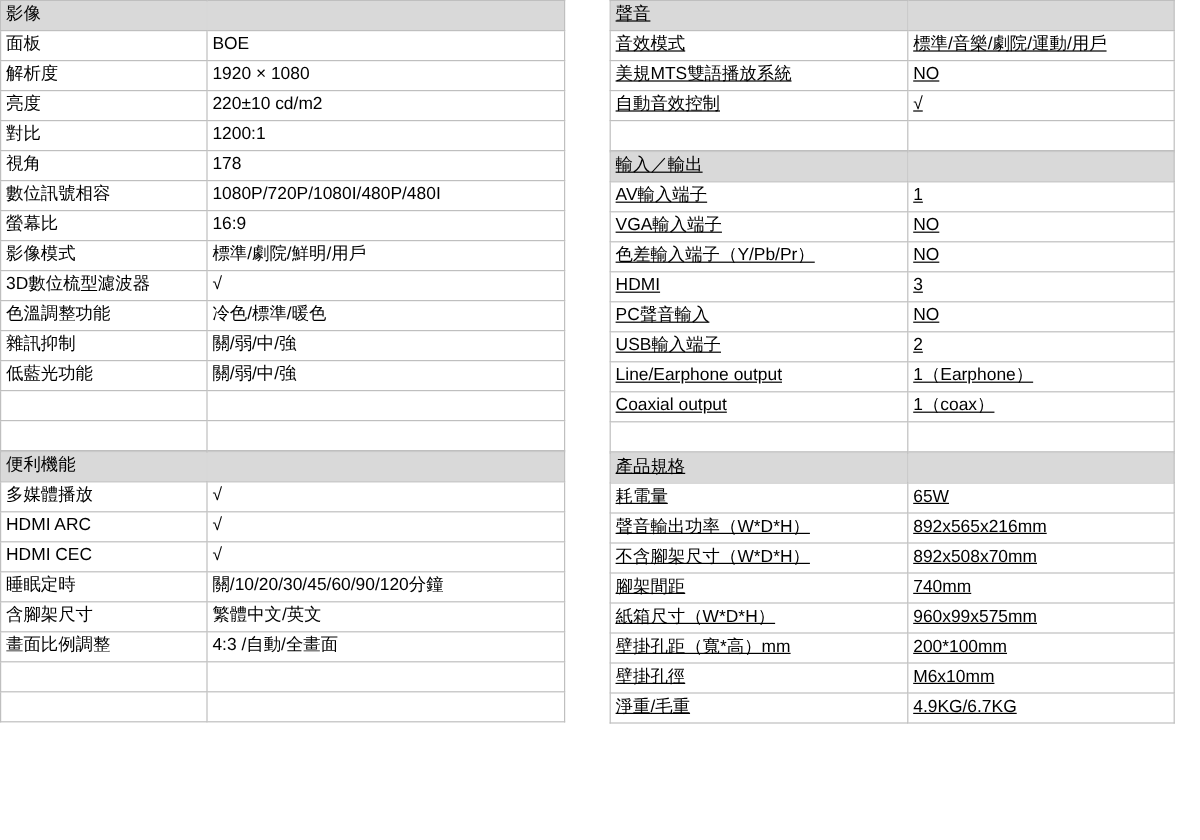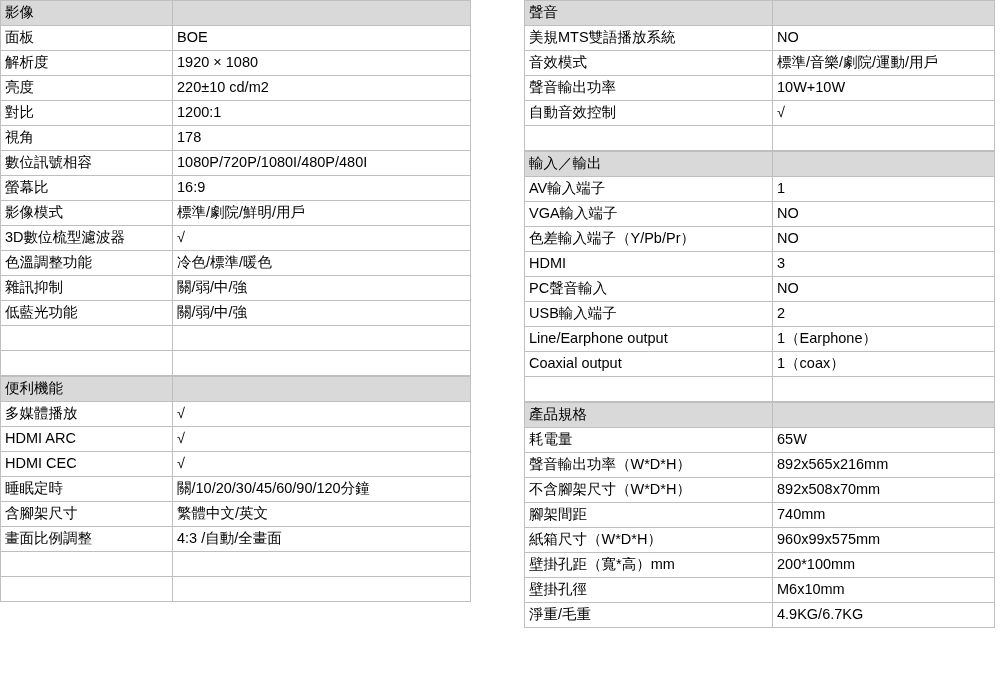--- a/index.html
+++ b/index.html
@@ -17,21 +17,21 @@
     width: 1000px;
     height: 700px;
     overflow: hidden;
   }
   .col {
     position: absolute;
     top: 0;
     width: 470px;
   }
   .col-left { left: 0; }
-  .col-right { left: 524px; }
+  .col-right { left: 508px; text-decoration: underline; }
 
   table.spec {
     border-collapse: collapse;
     width: 470px;
     table-layout: fixed;
   }
   table.spec td {
     border: 1px solid #bfbfbf;
     height: 25px;
     padding: 1px 4px 2px 4px;
@@ -171,30 +171,26 @@
 
   <div class="col col-right">
 
     <table class="spec">
       <tbody>
         <tr class="section">
           <td class="c1r">聲音</td>
           <td class="c2r"></td>
         </tr>
         <tr>
-            <td class="c1r">美規MTS雙語播放系統</td>
-            <td class="c2r">NO</td>
-          </tr>
-        <tr>
             <td class="c1r">音效模式</td>
             <td class="c2r">標準/音樂/劇院/運動/用戶</td>
           </tr>
         <tr>
-            <td class="c1r">聲音輸出功率</td>
-            <td class="c2r">10W+10W</td>
+            <td class="c1r">美規MTS雙語播放系統</td>
+            <td class="c2r">NO</td>
           </tr>
         <tr>
             <td class="c1r">自動音效控制</td>
             <td class="c2r">√</td>
           </tr>
         <tr class="blank">
             <td class="c1r"></td>
             <td class="c2r"></td>
           </tr>
       </tbody>

